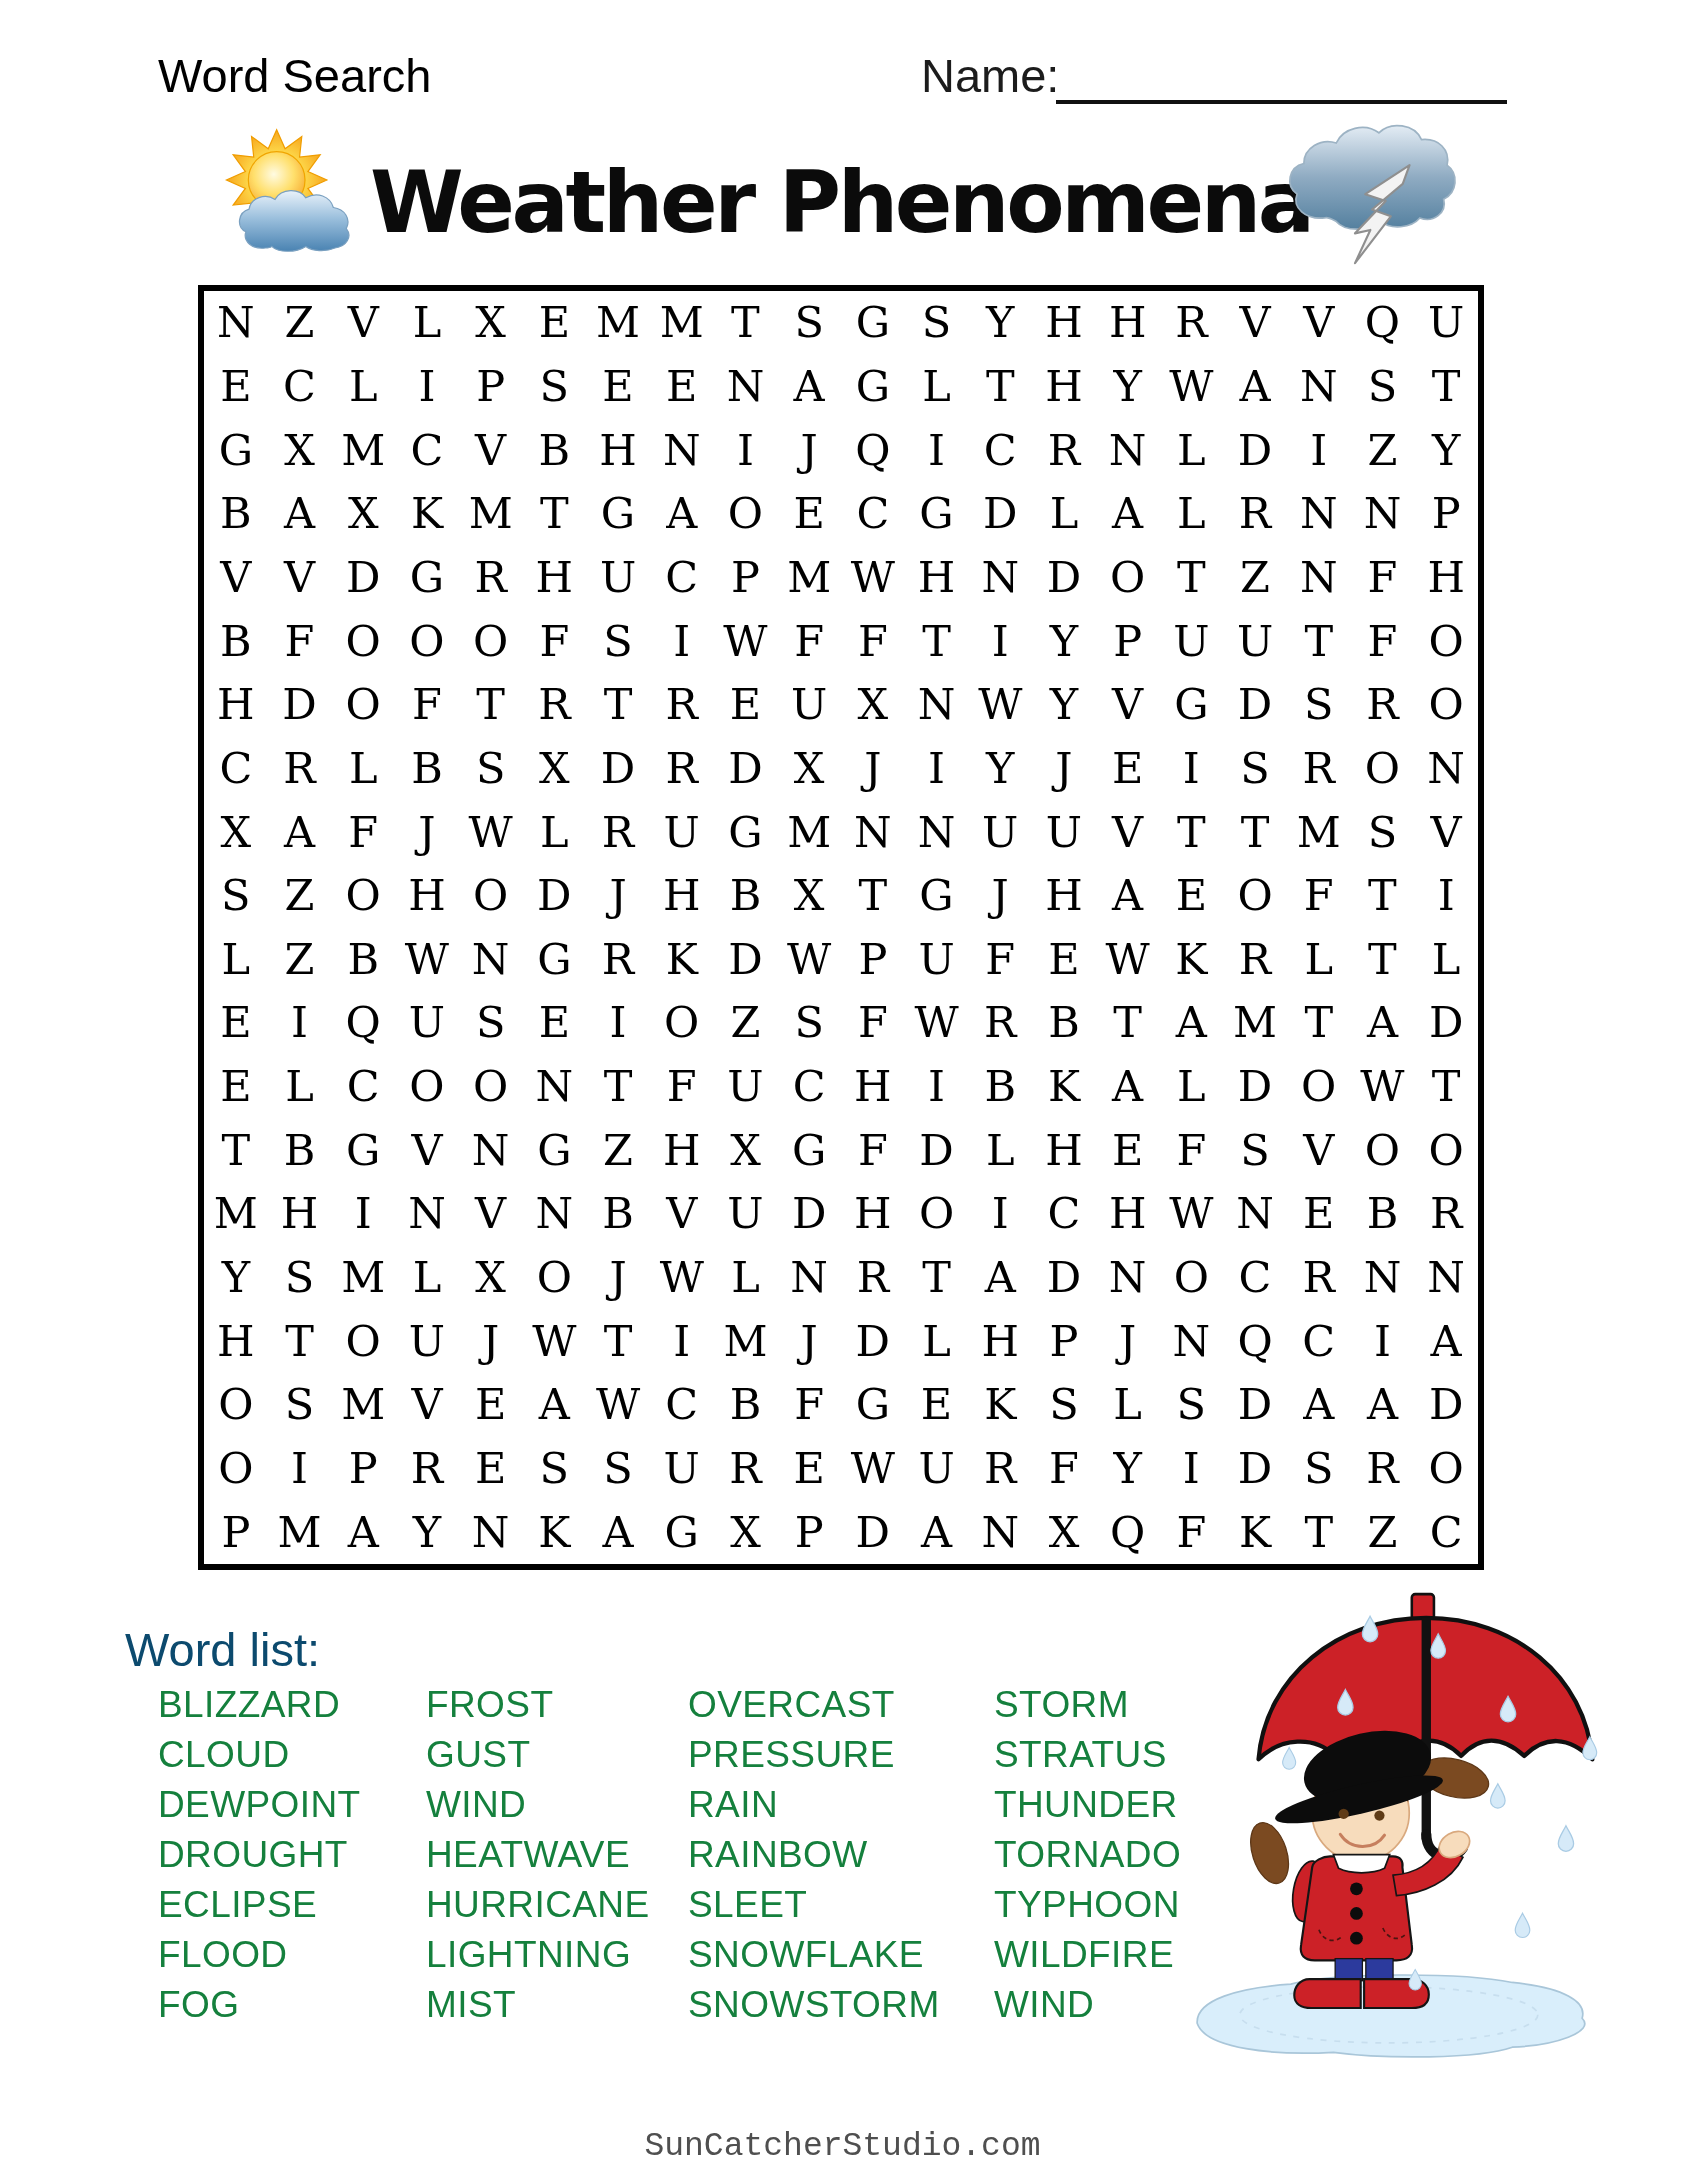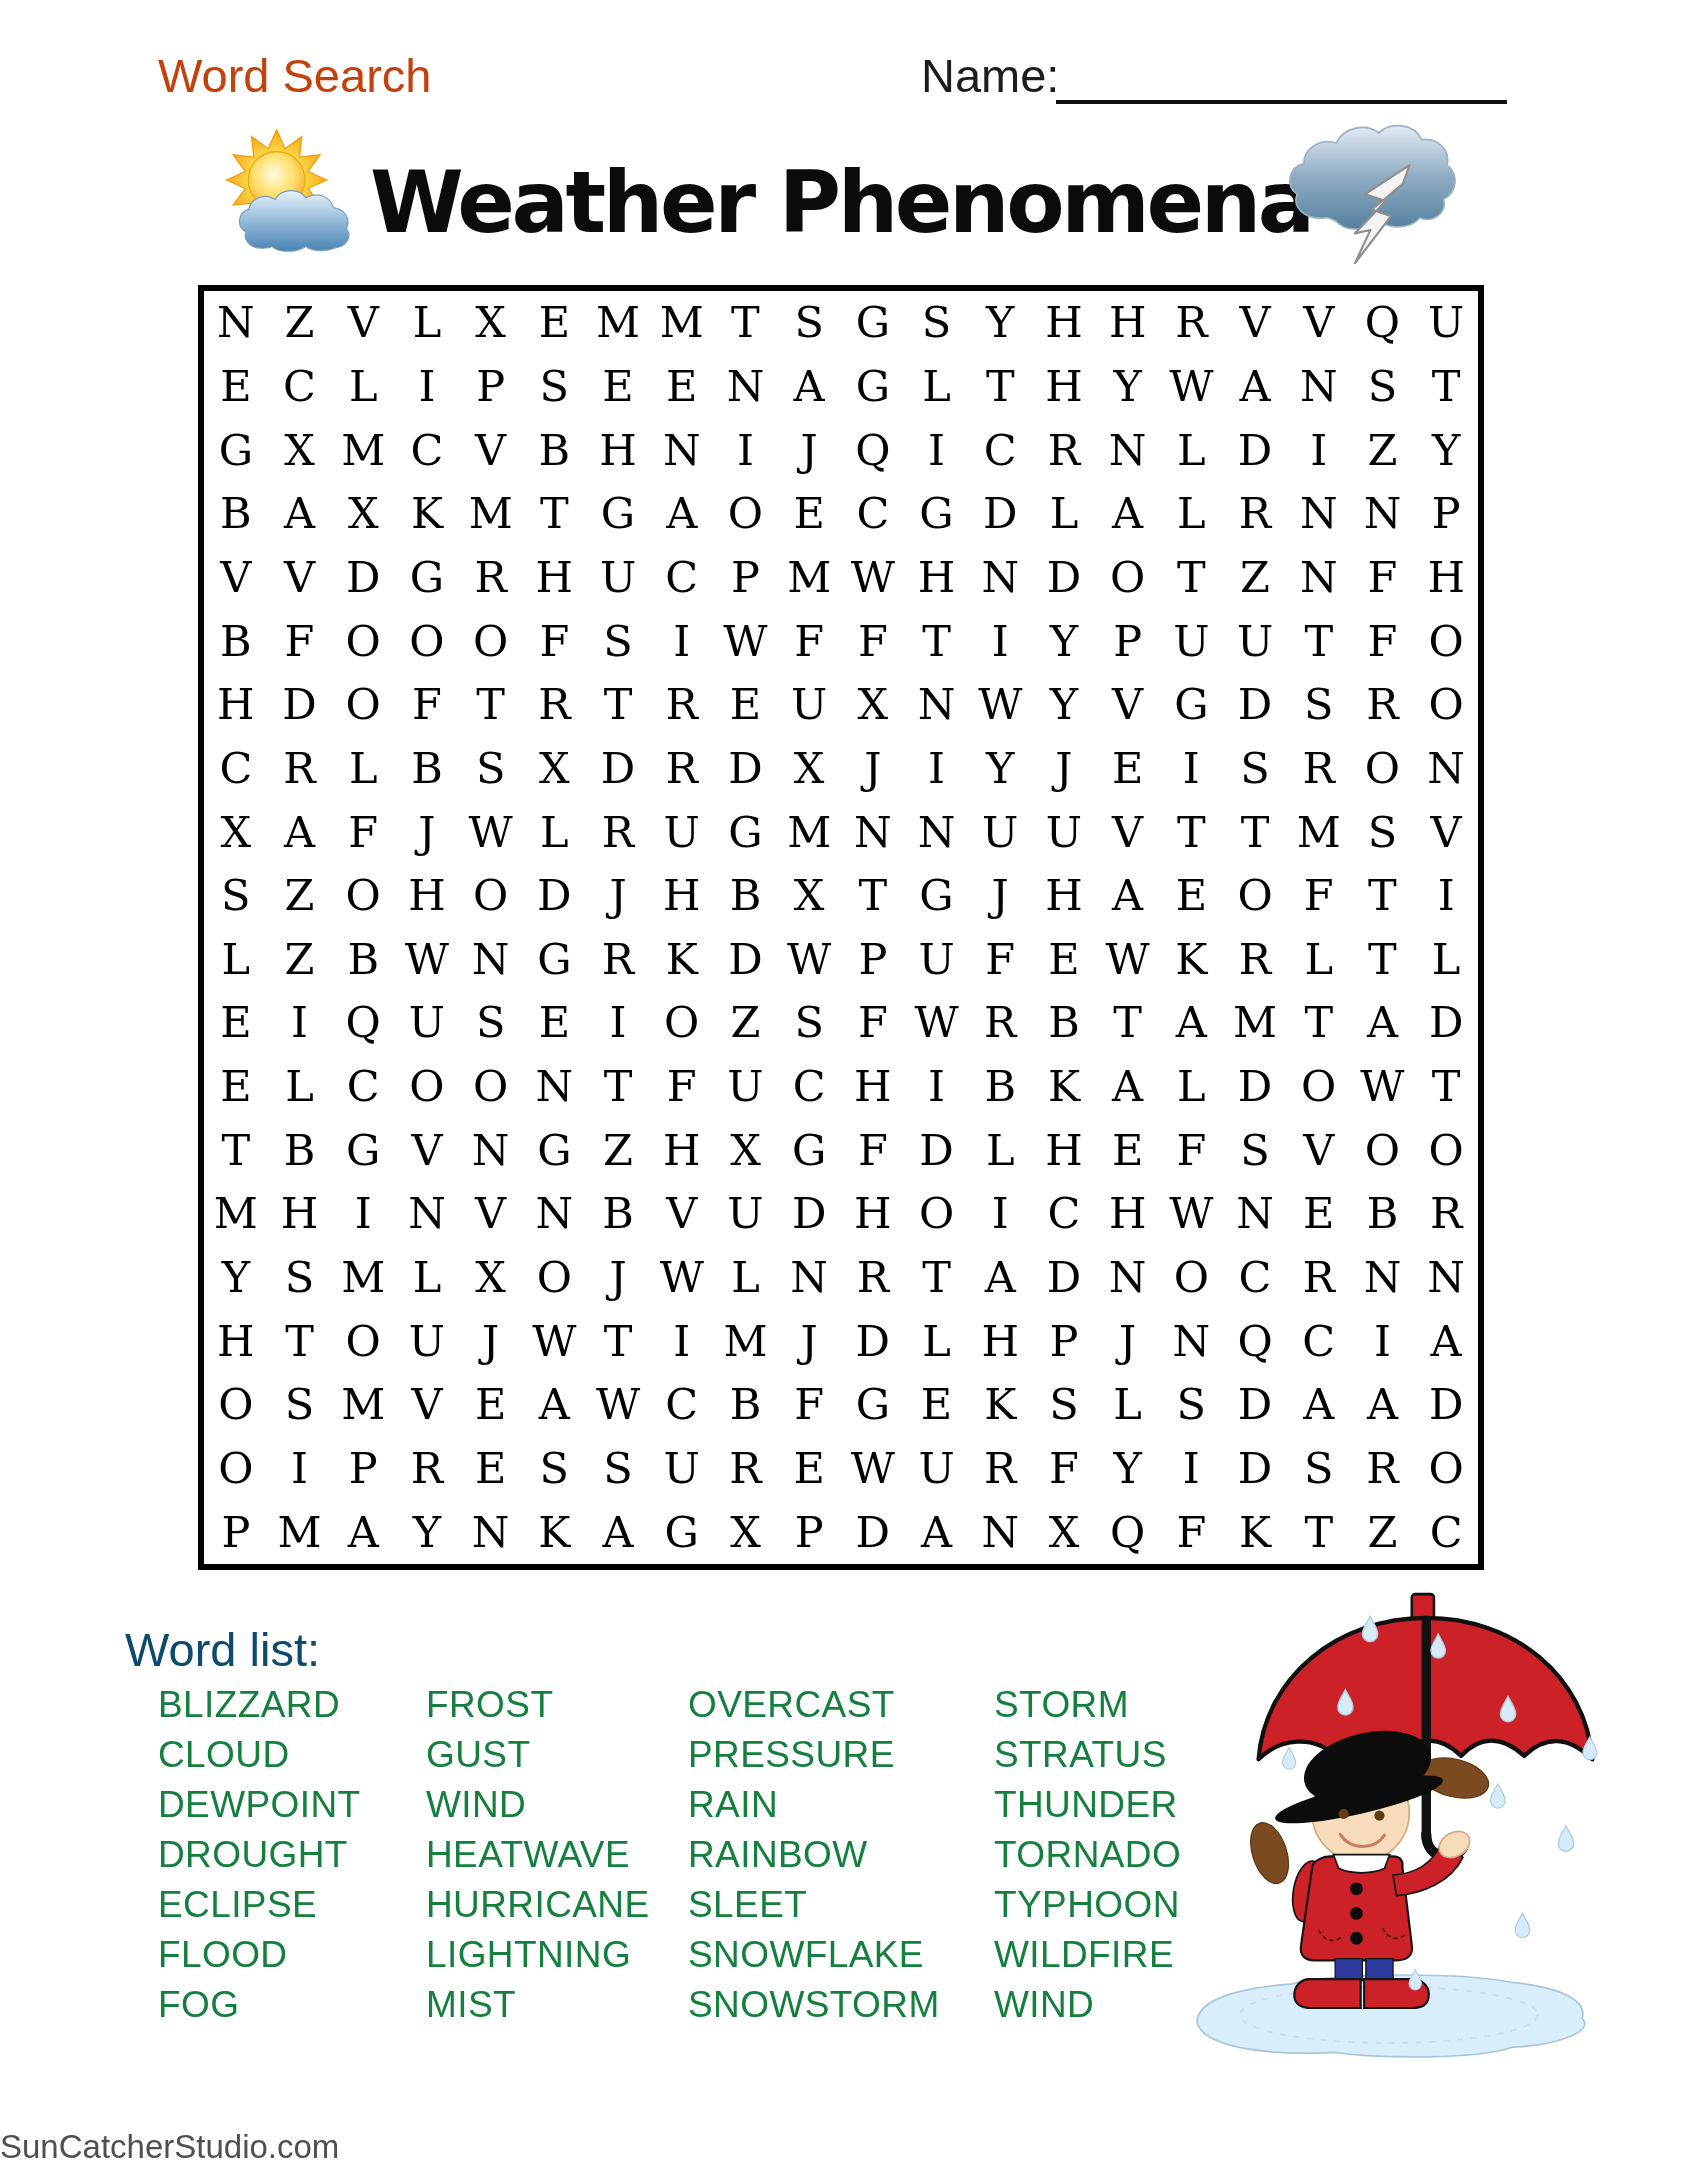--- a/index.html
+++ b/index.html
@@ -1,20 +1,20 @@
 <!DOCTYPE html>
 <html style="font-size:13.6px"><head>
 <meta charset="utf-8">
 <style>
   html,body{margin:0;padding:0;background:#ffffff;}
   .page{position:relative;width:1685px;height:2181px;background:#ffffff;overflow:hidden;
         font-family:"Liberation Sans",sans-serif;color:#111;}
 
   
-  .hdr-label{position:absolute;left:158px;top:48px;font-size:47px;color:#c2410c;}
+  .hdr-label{position:absolute;left:158px;top:48px;font-size:47px;color:#000000;}
   .name-label{position:absolute;left:905px;top:48px;font-size:47px;color:#1c1c1c;margin-left:16px;}
   .name-line{position:absolute;left:1056px;top:100px;width:451px;height:4.3px;background:#111;}
 
   
   .title{position:absolute;left:370px;top:153px;width:908px;text-align:center;
          font-family:"DejaVu Sans",sans-serif;font-weight:bold;font-size:85px;
          letter-spacing:-3.4px;color:#0b0b0b;white-space:nowrap;}
   .icon-sun{position:absolute;left:207px;top:118px;}
   .icon-storm{position:absolute;left:1280px;top:114px;}
 
@@ -27,22 +27,22 @@
 
   
   .wl-label{position:absolute;left:125px;top:1622px;font-size:47px;color:#0c4a6e;}
   .wl-col{position:absolute;top:1680px;font-size:37px;line-height:50px;color:#15803d;letter-spacing:0.4px;}
   .wl-col.c1{left:158px;} .wl-col.c2{left:426px;} .wl-col.c3{left:688px;} .wl-col.c4{left:994px;}
 
   
   .girl{position:absolute;left:1180px;top:1589px;}
 
   
-  .footer{position:absolute;left:0;top:2128px;width:100%;text-align:left;
-          font-size:33px;color:#4f4f4f;}
+  .footer{position:absolute;left:0;top:2128px;width:100%;text-align:center;
+          font-size:33px;color:#4f4f4f;font-family:Liberation Mono, monospace;}
 </style>
 </head>
 <body>
 
 <div class="page">
 
   <div class="hdr-label">Word Search</div>
   <div class="name-label">Name:</div>
   <div class="name-line"></div>
 

